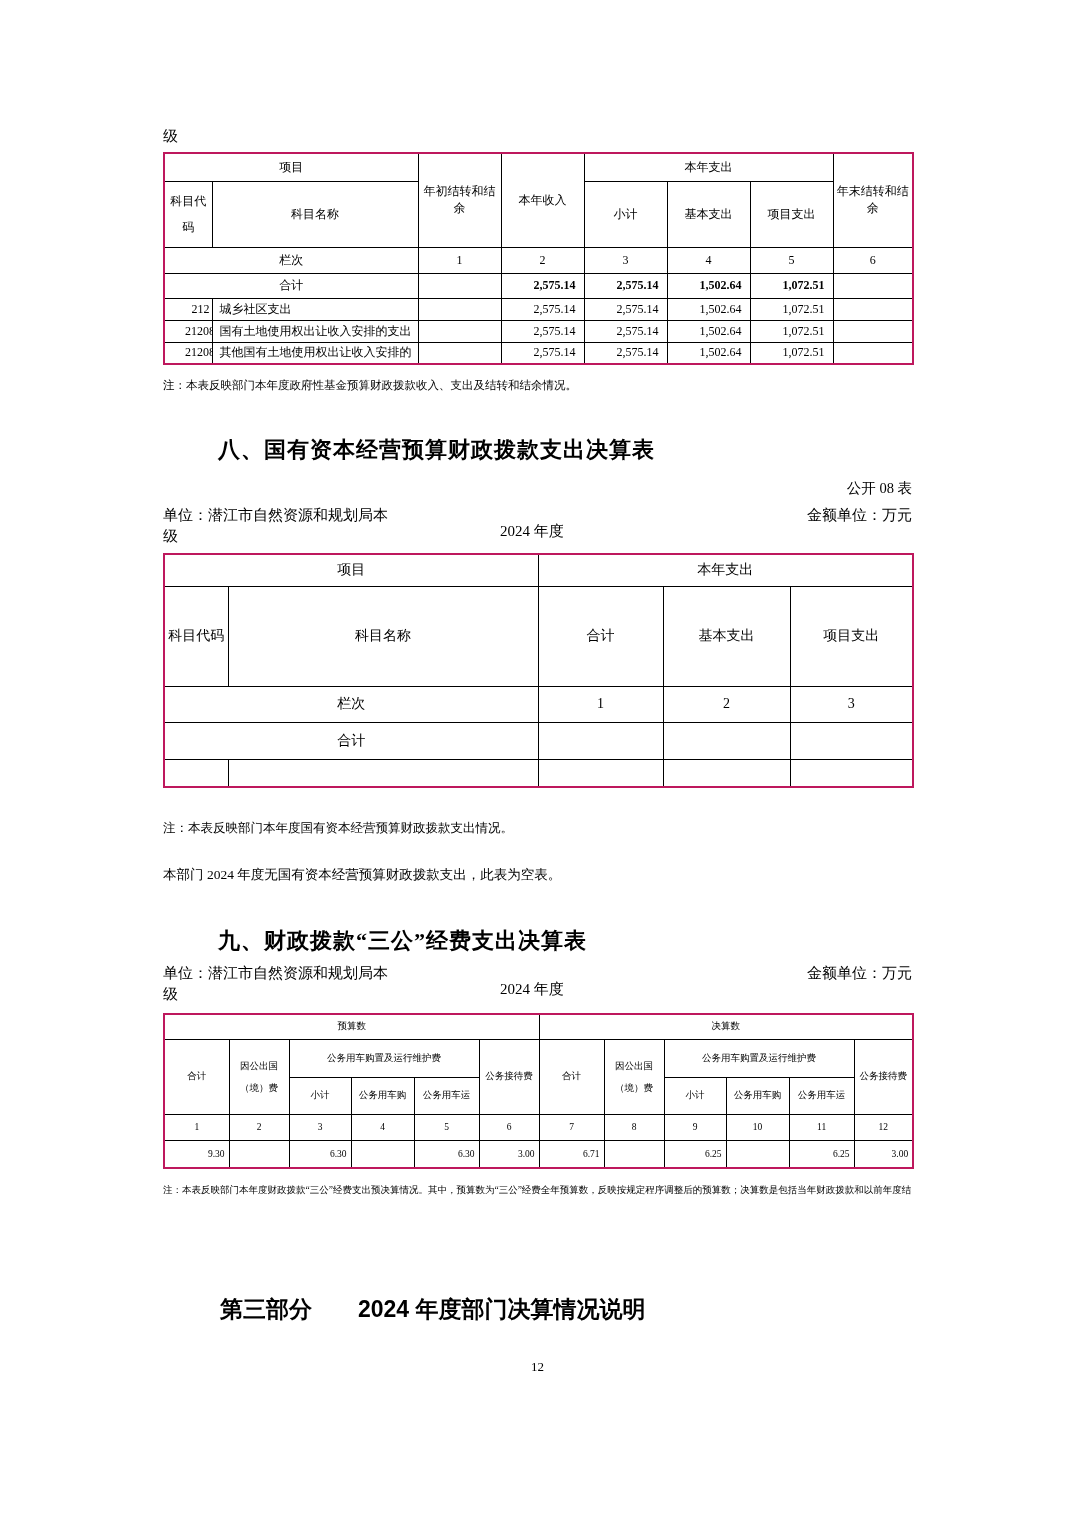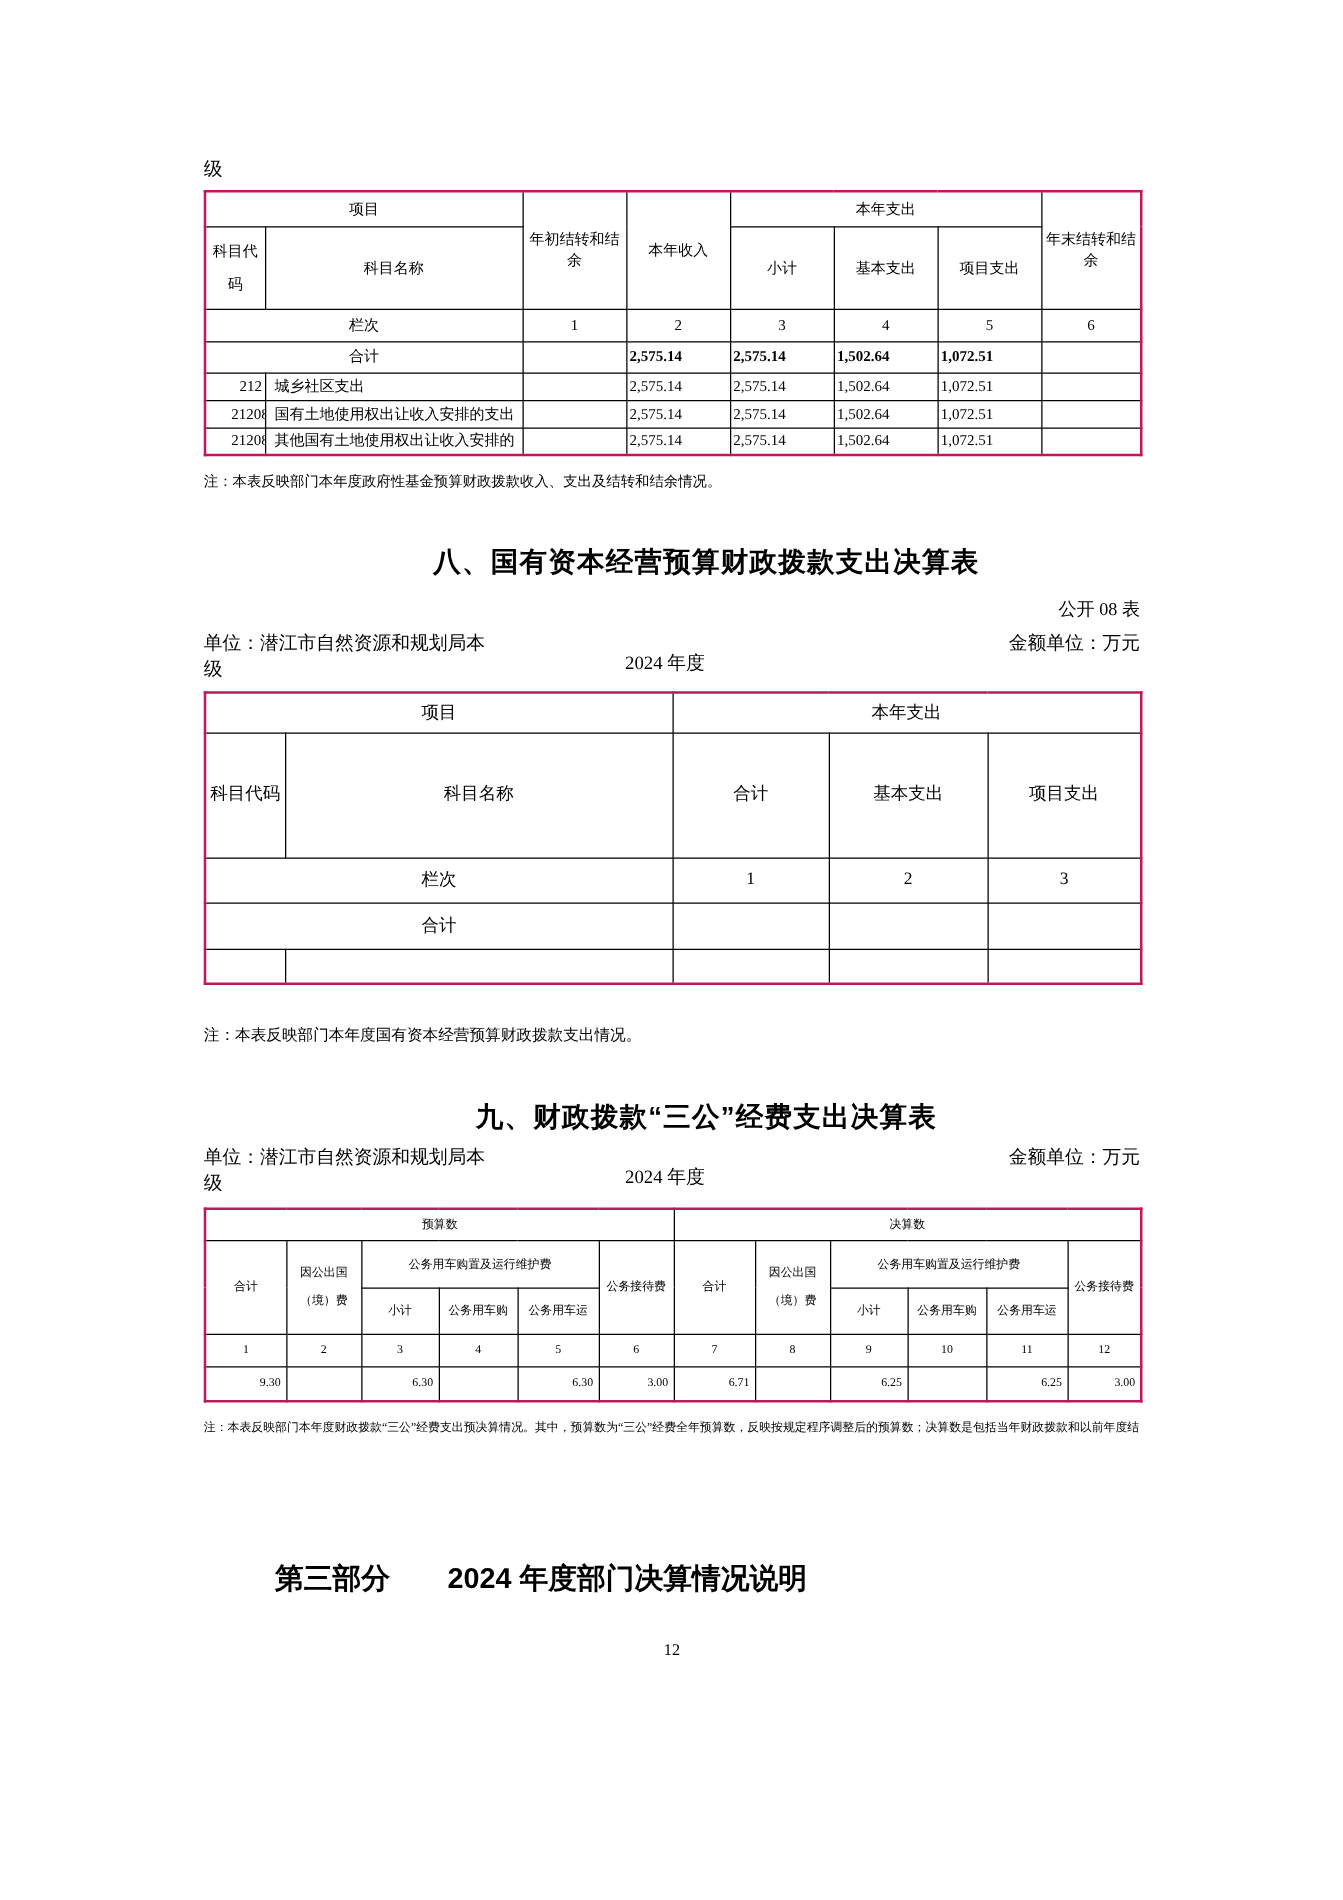--- a/index.html
+++ b/index.html
@@ -19,29 +19,29 @@
 
   
   .t1 { font-size:12px; }
   .t1 tr.h1 td { height:28px; }
   .t1 tr.h2 td { height:66px; line-height:26px; }
   .t1 tr.idx td { height:26px; }
   .t1 tr.tot td { height:25px; }
   .t1 tr.dr  td { height:22px; }
   .t1 td.code { text-align:right; padding-left:20px; white-space:nowrap; }
   .t1 td.name { text-align:left; padding-left:7px; white-space:nowrap; }
-  .t1 td.num  { text-align:left; padding-right:8px; white-space:nowrap; }
+  .t1 td.num  { text-align:right; padding-right:8px; white-space:nowrap; }
   .t1 td.b    { font-weight:bold; }
 
   .note-sm { font-size:11.5px; margin-top:13px; }
 
   .sec-title {
-    font-family:Liberation Sans, sans-serif;
+    font-family:Liberation Serif, serif;
     font-weight:bold; font-size:22px; line-height:30px;
-    margin-top:42px; padding-left:55px; letter-spacing:1px;text-align:center;
+    margin-top:42px; padding-left:55px; letter-spacing:1px;
   }
   .pub-line { font-size:14.5px; text-align:right; margin-top:13px; line-height:20px; }
   .meta-line { position:relative; font-size:15px; line-height:21px; margin-top:7px; height:21px; }
   .meta-line .mid { position:absolute; left:337px; top:16px; }
   .meta-line .rt  { position:absolute; right:0; top:0; }
 
   
   .t2 { font-size:14px; margin-top:7px; }
   .t2 tr.h1 td { height:32px; }
   .t2 tr.h2 td { height:100px; line-height:30px; }
@@ -205,20 +205,21 @@
         <td></td>
         <td></td>
         <td></td>
         <td></td>
         <td></td>
       </tr>
     </tbody>
   </table>
 
   <p class="note2">注：本表反映部门本年度国有资本经营预算财政拨款支出情况。</p>
+  <p class="empty-note">本部门 2024 年度无国有资本经营预算财政拨款支出，此表为空表。</p>
 
   <h2 class="sec-title">九、财政拨款“三公”经费支出决算表</h2>
   <div class="meta-line">
     <span>单位：潜江市自然资源和规划局本</span>
     <span class="mid">2024 年度</span>
     <span class="rt">金额单位：万元</span>
   </div>
   <div class="overflow-line">级</div>
 
   <table class="t3">

